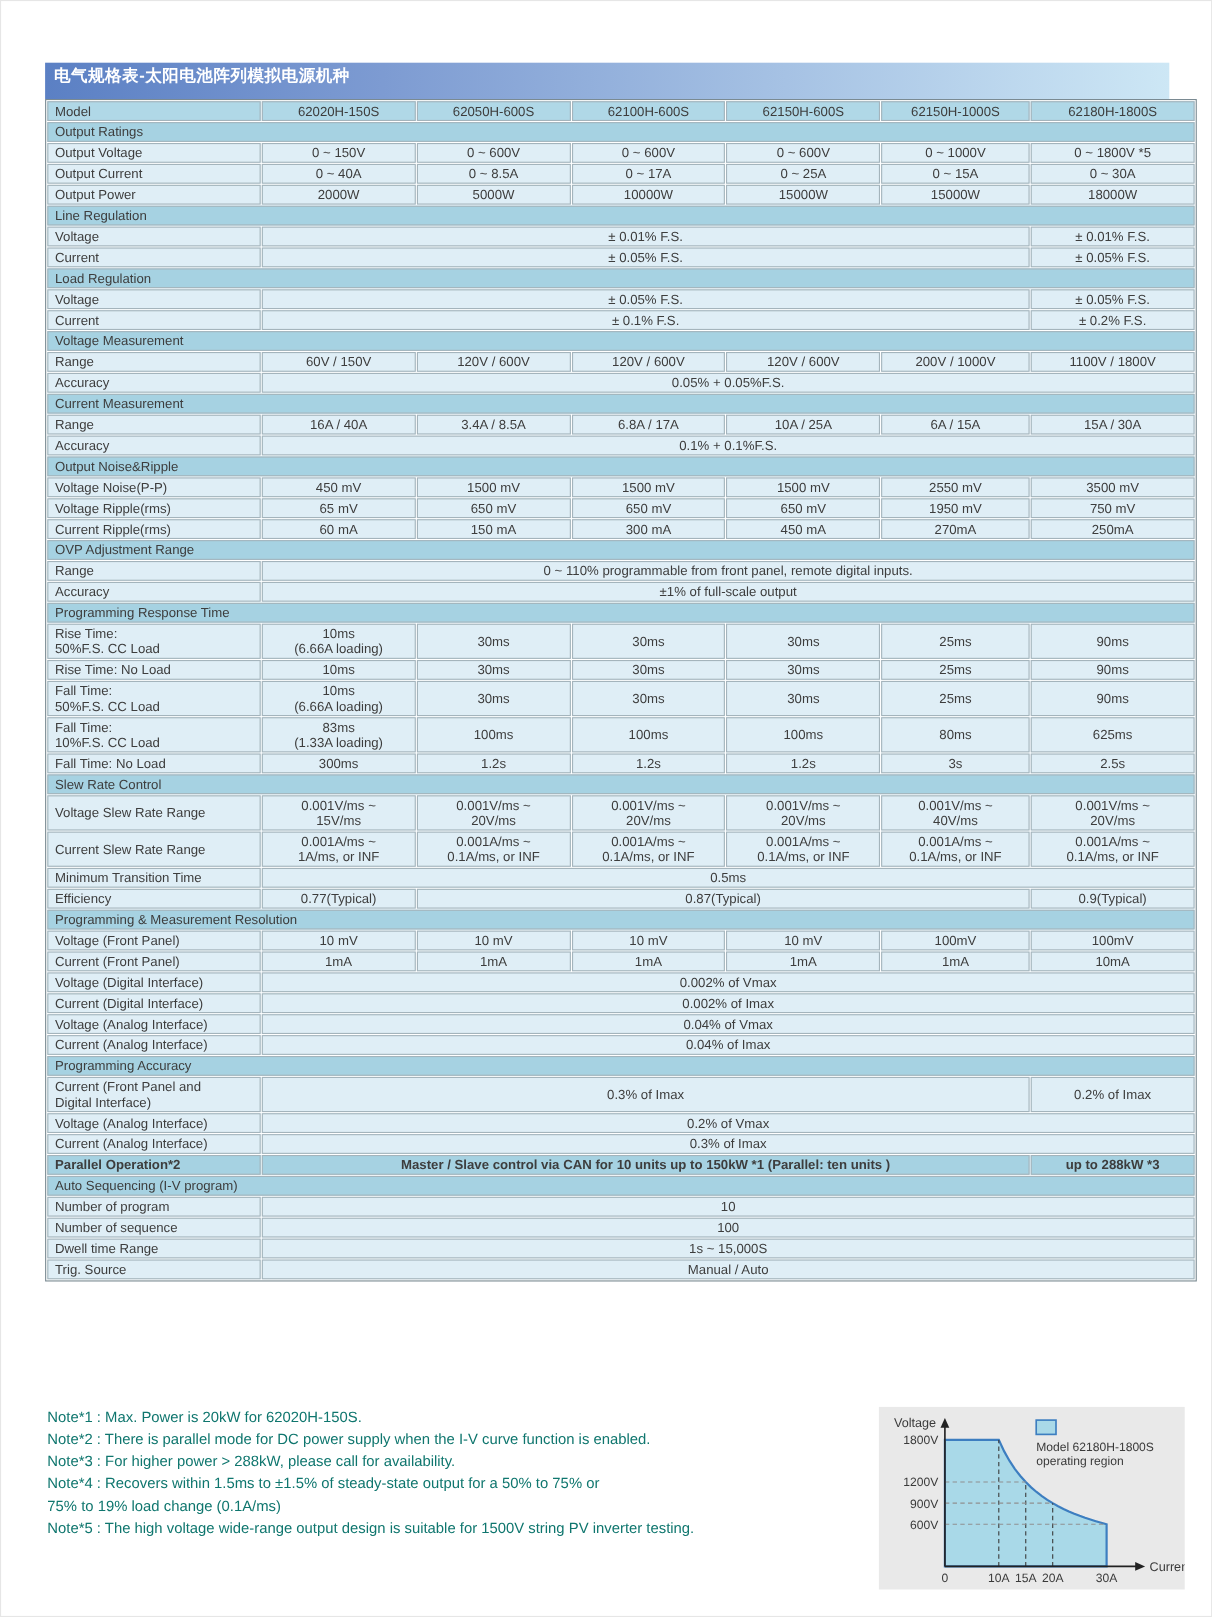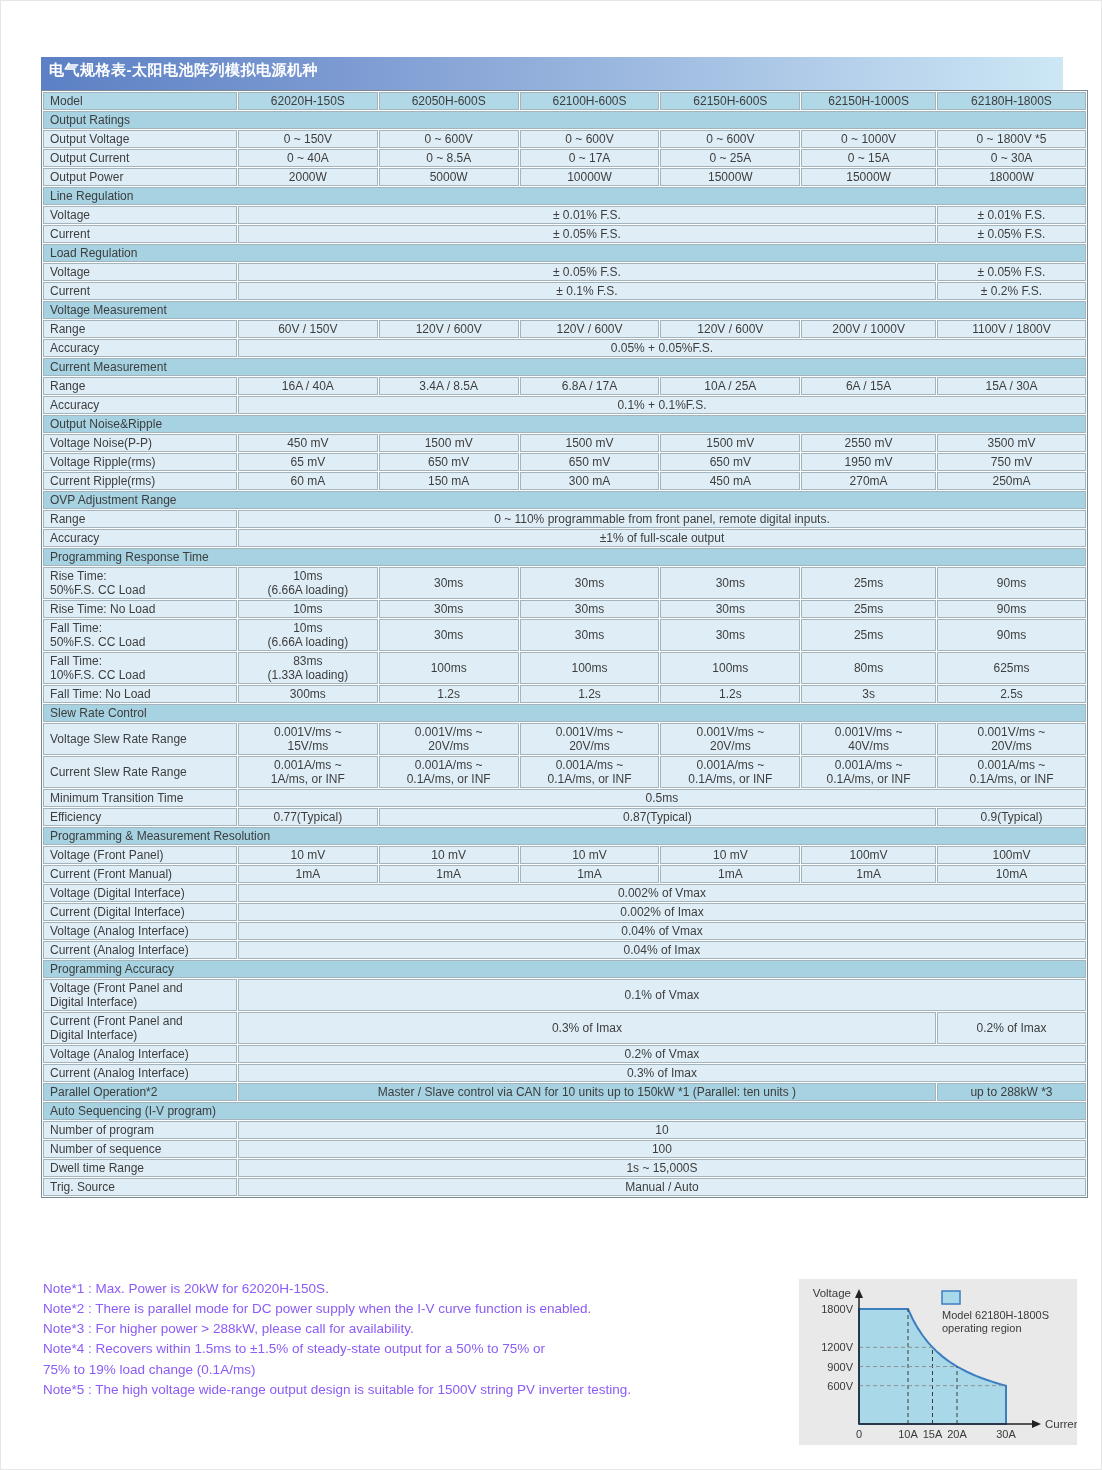--- a/index.html
+++ b/index.html
@@ -21,23 +21,23 @@
   }
   table.spec { border-collapse:separate; border-spacing:1px; width:100%; table-layout:fixed; }
   table.spec td {
     border:1px solid #a4b4bc; background:#dfeef6;
     font-size:12px; line-height:14px; padding:1px 4px;
     text-align:center; white-space:pre-line; overflow:hidden;
   }
   table.spec td.label { text-align:left; padding-left:6px; }
   table.spec tr.model td { background:#b0d8e7; }
   table.spec td.section { background:#a6d2e2; text-align:left; padding-left:6px;margin-left:20px; }
-  table.spec tr.hl td { background:#a6d2e2; }
+  table.spec tr.hl td { background:#a6d2e2;font-weight:bold; }
   .bottom { position:absolute; left:42px; top:1278px; width:1034px; display:flex; }
-  .notes { width:752px; font-size:13.5px; line-height:1.42; color:#8b5cf6; }
+  .notes { width:752px; font-size:13.5px; line-height:1.42; color:#0f766e; }
   .notes div { margin-bottom:1px; }
   .chart-panel { width:278px; height:166px; background:#e9e9e9; margin-left:6px; }
   svg text { font-family:"Liberation Sans", sans-serif; }
 </style>
 </head>
 <body>
 
 <div class="page">
 
   <div class="title-bar">电气规格表-太阳电池阵列模拟电源机种</div>
@@ -295,21 +295,21 @@
           <tr>
             <td class="label">Voltage (Front Panel)</td>
             <td colspan="1">10 mV</td>
             <td colspan="1">10 mV</td>
             <td colspan="1">10 mV</td>
             <td colspan="1">10 mV</td>
             <td colspan="1">100mV</td>
             <td colspan="1">100mV</td>
           </tr>
           <tr>
-            <td class="label">Current (Front Manual)</td>
+            <td class="label">Current (Front Panel)</td>
             <td colspan="1">1mA</td>
             <td colspan="1">1mA</td>
             <td colspan="1">1mA</td>
             <td colspan="1">1mA</td>
             <td colspan="1">1mA</td>
             <td colspan="1">10mA</td>
           </tr>
           <tr>
             <td class="label">Voltage (Digital Interface)</td>
             <td colspan="6">0.002% of Vmax</td>
@@ -321,25 +321,20 @@
           <tr>
             <td class="label">Voltage (Analog Interface)</td>
             <td colspan="6">0.04% of Vmax</td>
           </tr>
           <tr>
             <td class="label">Current (Analog Interface)</td>
             <td colspan="6">0.04% of Imax</td>
           </tr>
           <tr>
             <td colspan="7" class="section">Programming Accuracy</td>
-          </tr>
-          <tr>
-            <td class="label">Voltage (Front Panel and
-Digital Interface)</td>
-            <td colspan="6">0.1% of Vmax</td>
           </tr>
           <tr>
             <td class="label">Current (Front Panel and
 Digital Interface)</td>
             <td colspan="5">0.3% of Imax</td>
             <td colspan="1">0.2% of Imax</td>
           </tr>
           <tr>
             <td class="label">Voltage (Analog Interface)</td>
             <td colspan="6">0.2% of Vmax</td>

